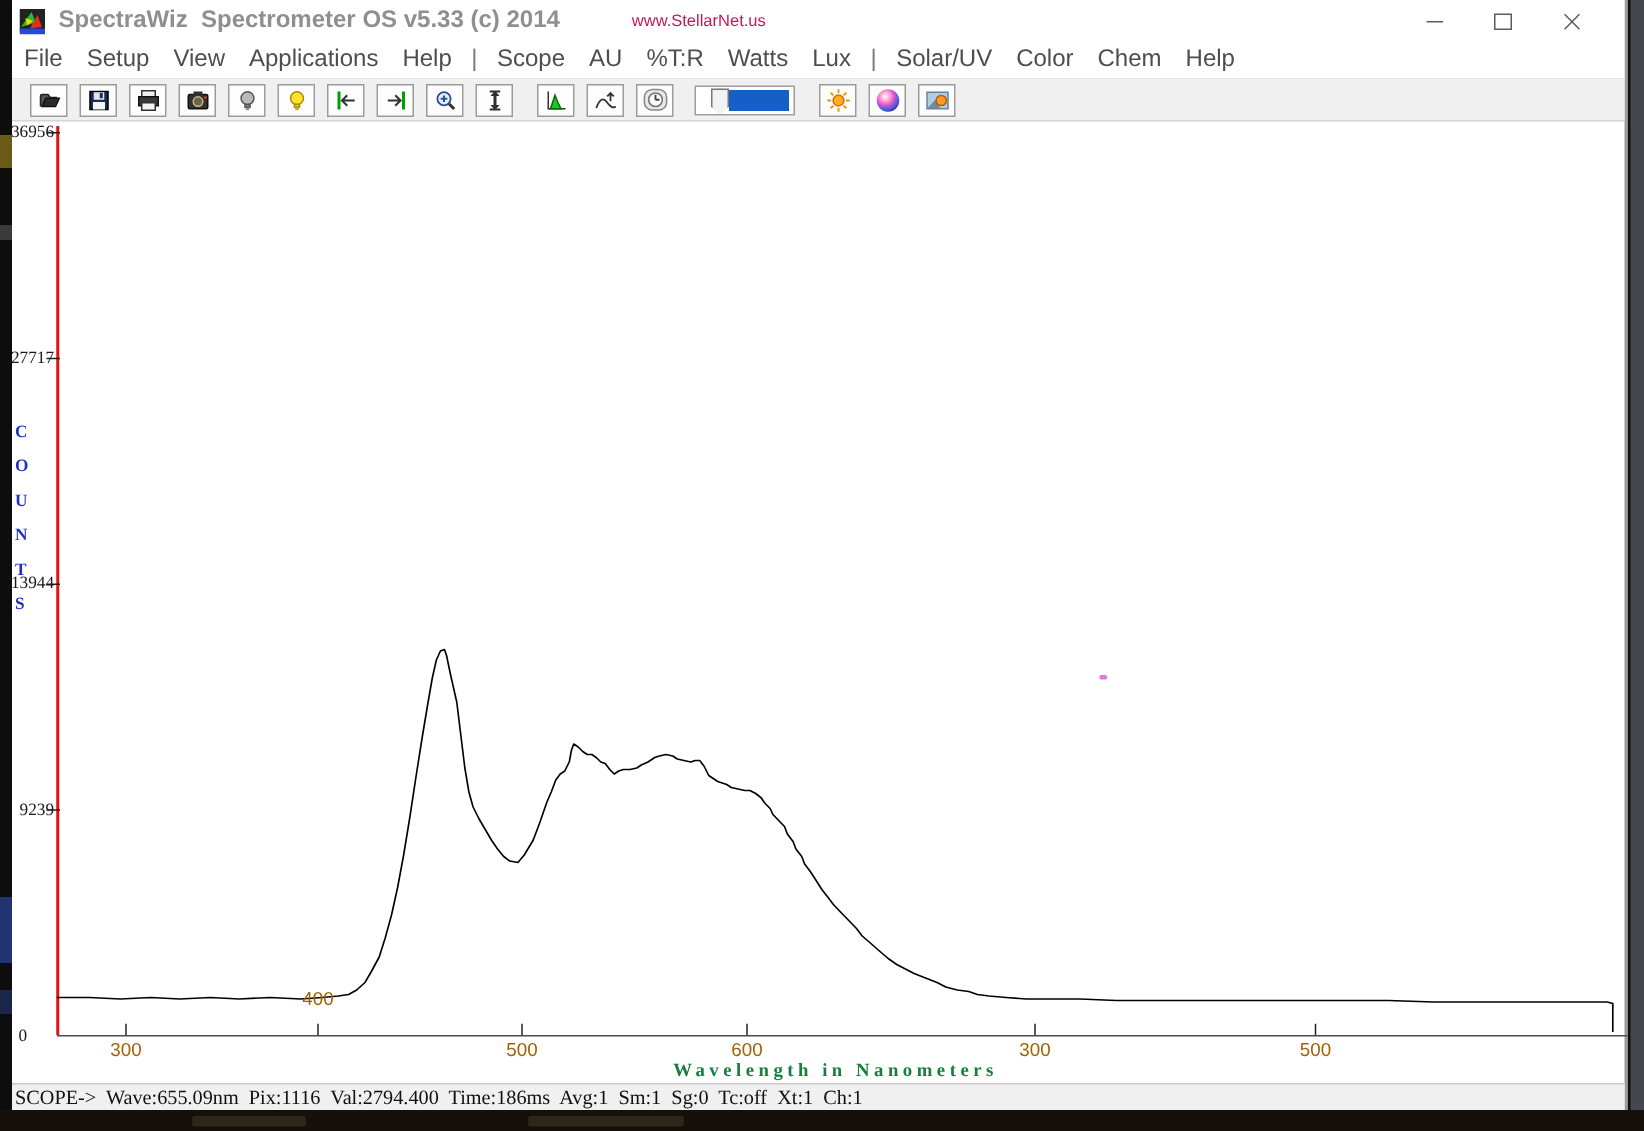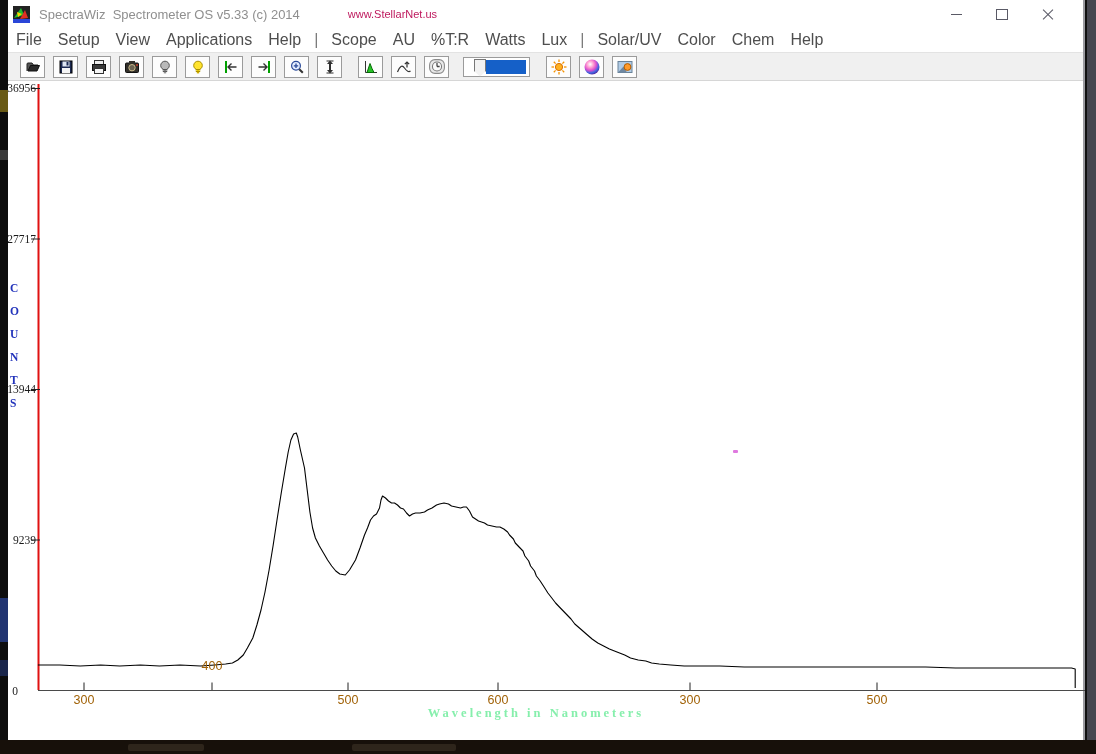--- a/index.html
+++ b/index.html
@@ -10,21 +10,21 @@
   .desktop-left .speck{position:absolute;left:0;width:8px;}
   .desktop-right{position:absolute;right:0;top:0;width:9px;height:740px;background:#46464f;}
   .taskbar-strip{position:absolute;left:0;top:740px;width:1096px;height:14px;background:#17100a;}
   .taskbar-strip .smudge{position:absolute;top:4px;height:7px;background:#342b1f;border-radius:2px;opacity:.8;}
 
   
   .window{position:absolute;left:8px;top:0;width:1077px;height:740px;background:#fff;
           border-right:2px solid #9a9aa0;box-sizing:border-box;}
   .titlebar{height:28px;display:flex;align-items:center;background:#fff;}
   .app-icon{width:17px;height:17px;margin-left:5px;position:relative;flex:0 0 auto;}
-  .titlebar-title{margin-left:9px;font-size:13px;color:#8f8f8f;white-space:pre;}
+  .titlebar-title{margin-left:9px;font-size:16px;color:#8f8f8f;white-space:pre;font-weight:bold;}
   .titlebar-url{margin-left:48px;font-size:11px;color:#be185d;}
   .win-controls{margin-left:auto;display:flex;align-items:center;height:100%;}
   .ctl{width:46px;height:100%;display:flex;align-items:center;justify-content:center;position:relative;cursor:default;}
   .ctl-min::before{content:"";width:11px;height:1px;background:#5a5a66;}
   .ctl-max::before{content:"";width:10px;height:9px;border:1px solid #5a5a66;}
   .ctl-close{margin-right:12px;}
   .ctl-close::before,.ctl-close::after{content:"";position:absolute;width:14px;height:1px;background:#5a5a66;}
   .ctl-close::before{transform:rotate(45deg);}
   .ctl-close::after{transform:rotate(-45deg);}
 
@@ -48,22 +48,22 @@
   
   .chart-layer{position:absolute;left:0;top:0;width:1096px;height:754px;pointer-events:none;}
   .chart-layer svg{position:absolute;left:0;top:0;}
   .ylab{position:absolute;width:32px;text-align:right;font-family:"Liberation Serif",serif;
         font-size:11.5px;color:#1a1a1a;}
   .xlab{position:absolute;width:44px;text-align:center;font-family:Liberation Sans, sans-serif;
         font-size:12.5px;color:#a16207;}
   .counts-label{position:absolute;left:10px;top:281px;display:flex;flex-direction:column;
         font-family:"Liberation Serif",serif;font-weight:bold;font-size:11.5px;color:#2233bb;}
   .counts-label span{height:23px;line-height:14px;}
-  .wavelength-label{position:absolute;left:326px;top:706px;width:420px;text-align:center;
-        font-family:"Liberation Serif",serif;font-weight:bold;font-size:12.5px;color:#86efac;letter-spacing:3px;}
+  .wavelength-label{position:absolute;left:347px;top:706px;width:420px;text-align:center;
+        font-family:"Liberation Serif",serif;font-weight:bold;font-size:12.5px;color:#15803d;letter-spacing:3px;}
   .cursor-dot{position:absolute;width:5px;height:3px;border-radius:1px;}
 
   .statusbar{position:absolute;left:0;top:722px;right:0;height:18px;background:#f0f0f0;
              border-top:1px solid #c9c9c9;display:flex;align-items:center;}
   .status-text{margin-left:2px;font-family:"Liberation Serif",serif;font-size:13.5px;color:#101010;white-space:pre;}
 </style>
 </head>
 <body>
 
 <div class="screen">
@@ -233,20 +233,23 @@
       </button>
       <button class="tb">
         <svg width="18" height="16" viewBox="0 0 17 16">
           <rect x="1.5" y="2.5" width="14" height="11" fill="#a9c7e4" stroke="#5a7690" opacity="0.9"></rect>
           <path d="M1.5 13.5 L7 7.5 L10.5 13.5 Z" fill="#6f87a0"></path>
           <circle cx="11" cy="8" r="3.4" fill="#ff9a2a" stroke="#b55d00"></circle>
         </svg>
       </button>
     </div>
 
+    <div class="statusbar">
+      <span class="status-text">SCOPE-&gt;  Wave:655.09nm  Pix:1116  Val:2794.400  Time:186ms  Avg:1  Sm:1  Sg:0  Tc:off  Xt:1  Ch:1</span>
+    </div>
   </div>
 
   <div class="chart-layer" id="chart-layer">
     <svg id="chart-svg" width="1096" height="754" viewBox="0 0 1096 754">
       <line id="x-axis" x1="38" x2="1085" y1="690.5" y2="690.5" stroke="#4a4a4a"></line>
       <line id="y-axis" x1="38.5" x2="38.5" y1="84" y2="690" stroke="#e01111" stroke-width="2"></line>
       <g id="ticks">
           <line x1="84" x2="84" y1="682.5" y2="690" stroke="#222"></line>
           <line x1="212" x2="212" y1="682.5" y2="690" stroke="#222"></line>
           <line x1="348" x2="348" y1="682.5" y2="690" stroke="#222"></line>

